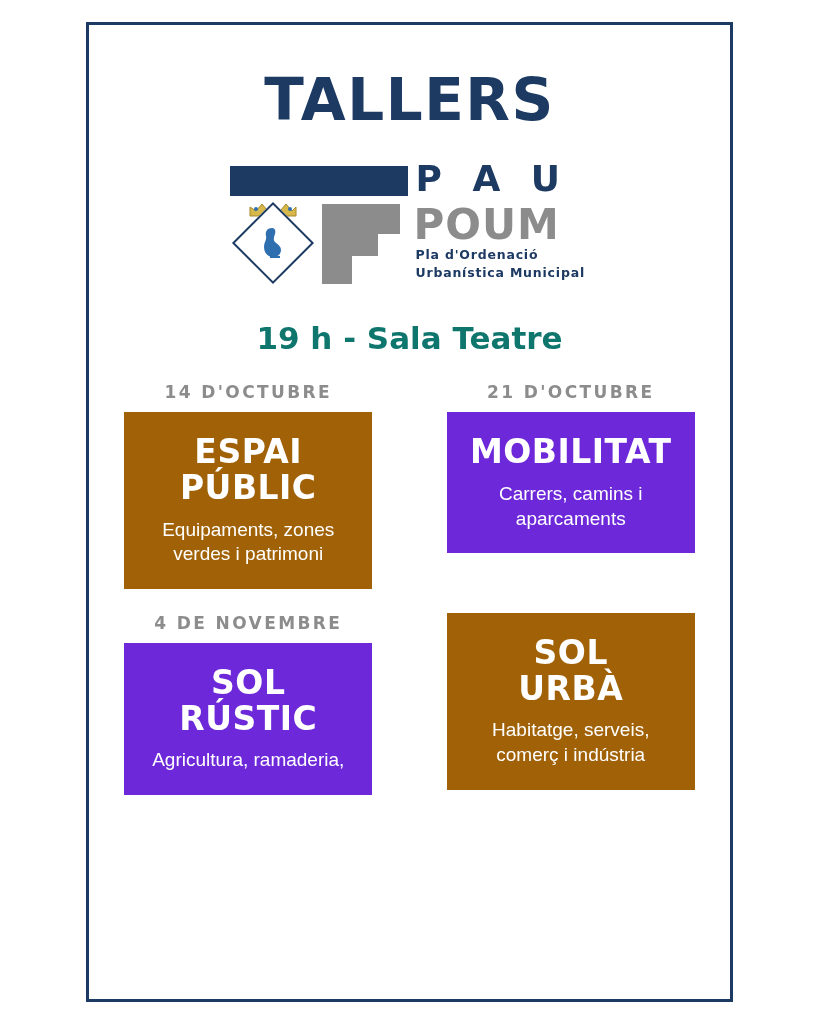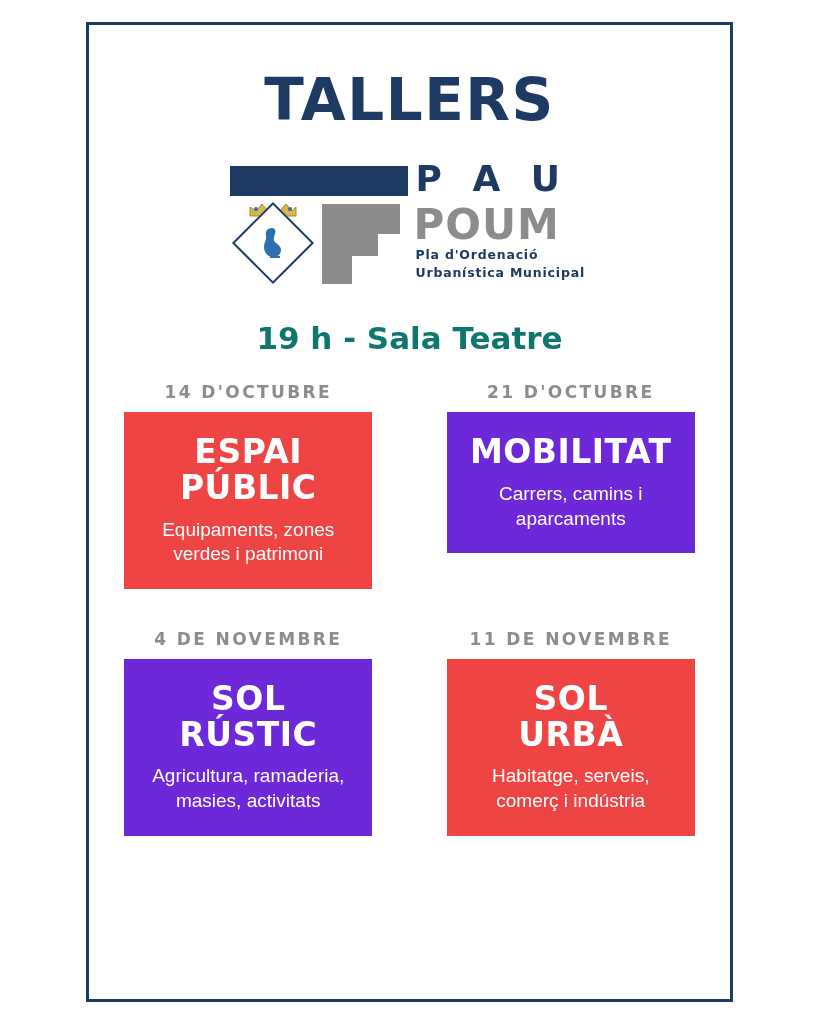--- a/index.html
+++ b/index.html
@@ -194,36 +194,36 @@
     margin-bottom: 10px;
     font-family: "DejaVu Sans", sans-serif;
   }
   .box {
     width: 248px;
     box-sizing: border-box;
     padding: 22px 16px 22px 16px;
     text-align: center;
     color: #ffffff;
   }
-  .box.blue { background: #ef4444; }
+  .box.blue { background: #a16207; }
   .box.gray { background: #6d28d9; }
   .box-title {
     font-weight: bold;
     font-size: 33px;
     line-height: 1.08;
     letter-spacing: 0.5px;
     font-family: "DejaVu Sans", sans-serif;
   }
   .box-desc {
     margin-top: 12px;
     font-size: 19px;
     line-height: 1.3;
     font-family: "Liberation Sans", sans-serif;
   }
-  .row2 { margin-top: 34px; }
+  .row2 { margin-top: 18px; }
 </style>
 </head>
 <body>
 
 <div class="poster">
   <div class="frame"></div>
 
   <div class="content">
 
     <div class="title">
@@ -294,27 +294,25 @@
 
       <div class="cell row2">
         <div class="date">4 DE NOVEMBRE</div>
         <div class="box gray">
           <div class="box-title">
             <div>SOL</div>
             <div>RÚSTIC</div>
           </div>
           <div class="box-desc">
             <div>Agricultura, ramaderia,</div>
-            <div>masies, activitats</div>
           </div>
         </div>
       </div>
 
       <div class="cell row2">
-        <div class="date">11 DE NOVEMBRE</div>
         <div class="box blue">
           <div class="box-title">
             <div>SOL</div>
             <div>URBÀ</div>
           </div>
           <div class="box-desc">
             <div>Habitatge, serveis,</div>
             <div>comerç i indústria</div>
           </div>
         </div>

